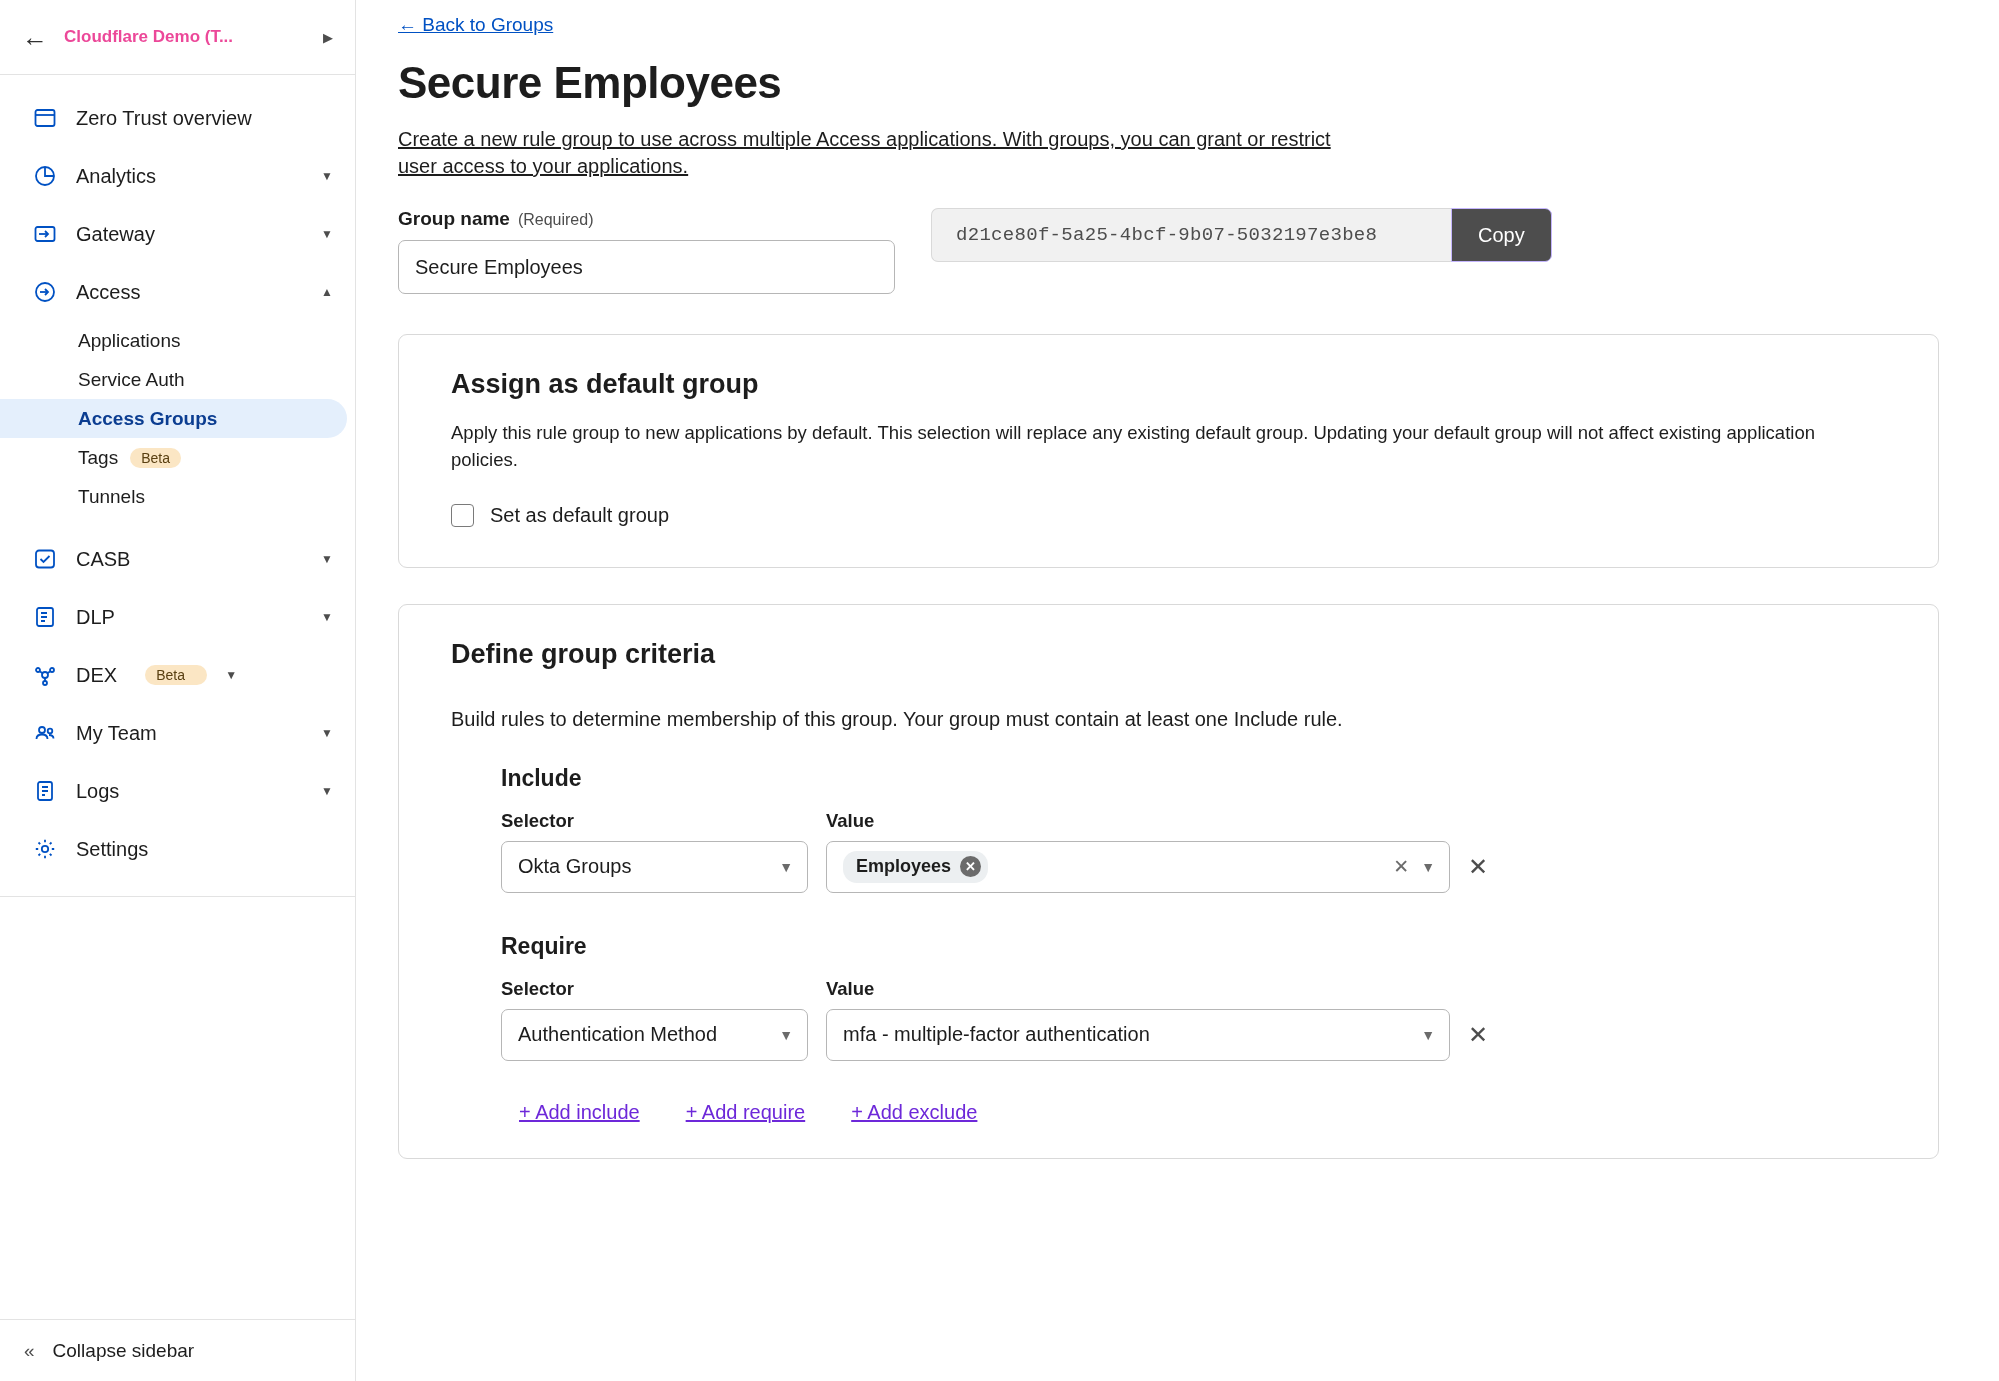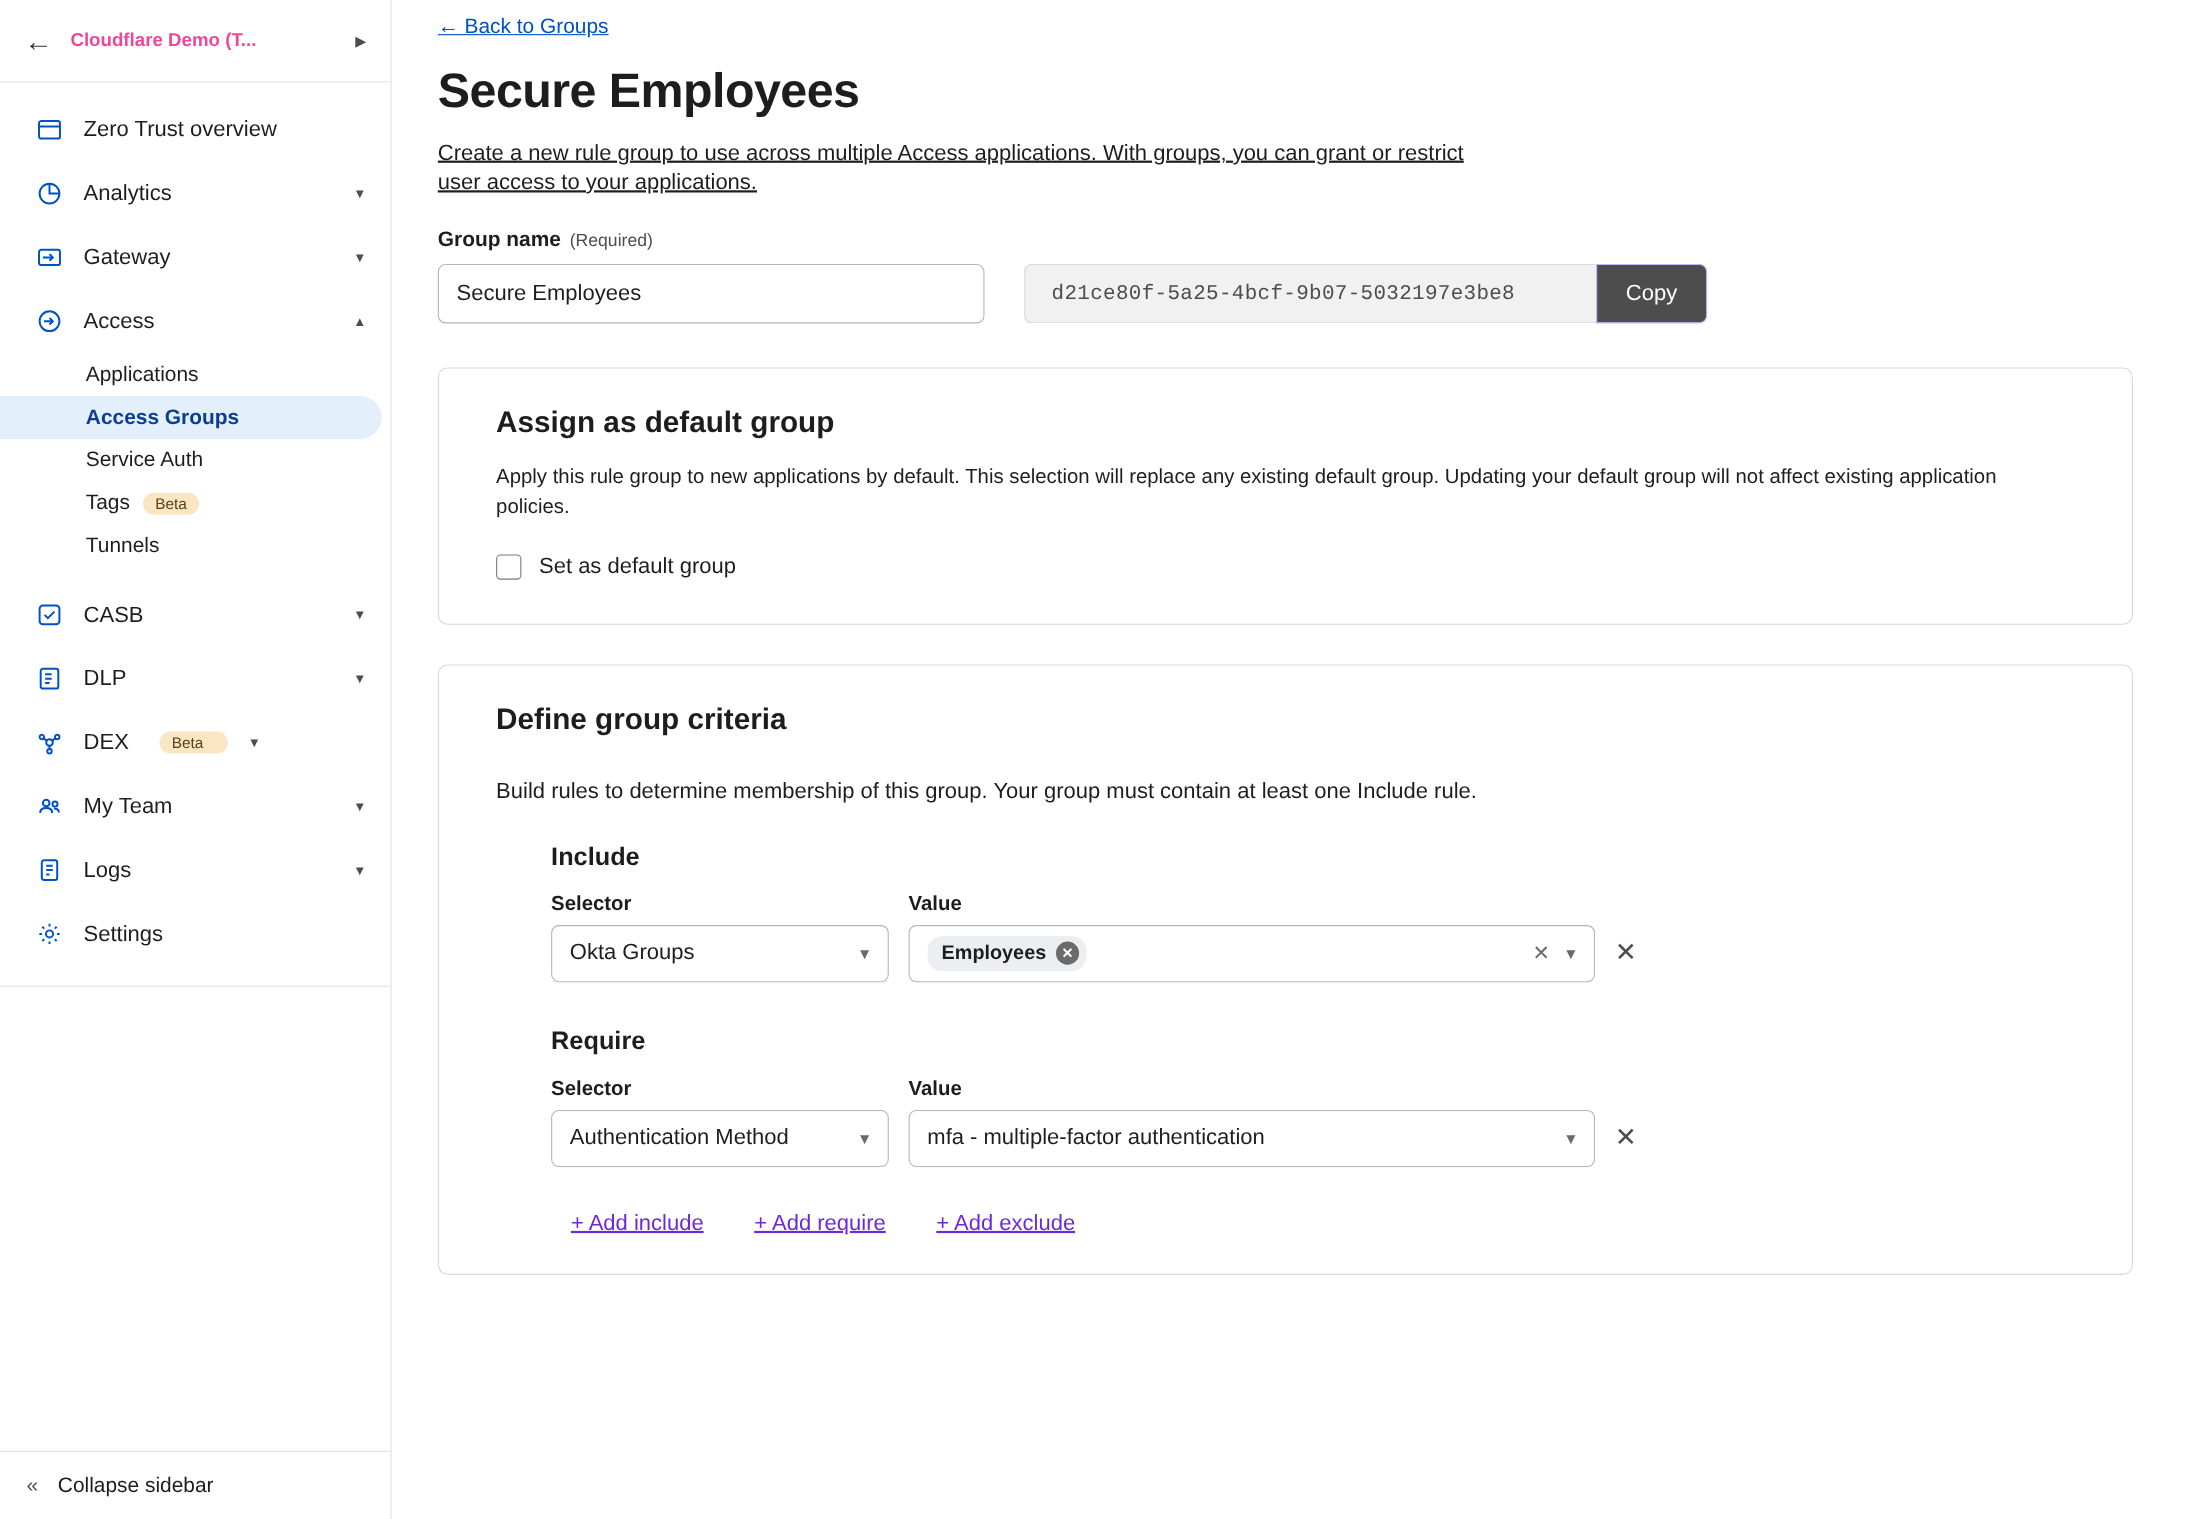--- a/index.html
+++ b/index.html
@@ -129,21 +129,21 @@
   }
   .page-desc {
     font-size: 20px;
     line-height: 1.35;
     color: #1d1d1d;
     max-width: 960px;
     margin-bottom: 28px;
     text-decoration: underline;
   }
 
-  .field-row { display: flex; gap: 36px; align-items: flex-end; }
+  .field-row { display: flex; gap: 36px; align-items: flex-start; }
   .field-label {
     font-size: 19px;
     font-weight: bold;
     margin-bottom: 10px;
     display: flex;
     align-items: baseline;
     gap: 8px;
   }
   .field-label .req { font-weight: normal; font-size: 16px; color: #4d4d4d; }
   .text-input {
@@ -316,25 +316,25 @@
               <path d="M12 9l3 3-3 3"></path>
             </svg>
         </span>
         <span class="lbl">Access</span>
         <span class="caret">▲</span>
       </div>
 
       <div class="nav-sub">
         <span>Applications</span>
       </div>
+      <div class="nav-sub">
+        <span>Service Auth</span>
+      </div>
       <div class="nav-sub active">
         <span>Access Groups</span>
-      </div>
-      <div class="nav-sub">
-        <span>Service Auth</span>
       </div>
       <div class="nav-sub">
         <span>Tags</span>
         <span class="badge">Beta</span>
       </div>
       <div class="nav-sub">
         <span>Tunnels</span>
       </div>
 
       <div class="nav-item" style="margin-top:14px">

